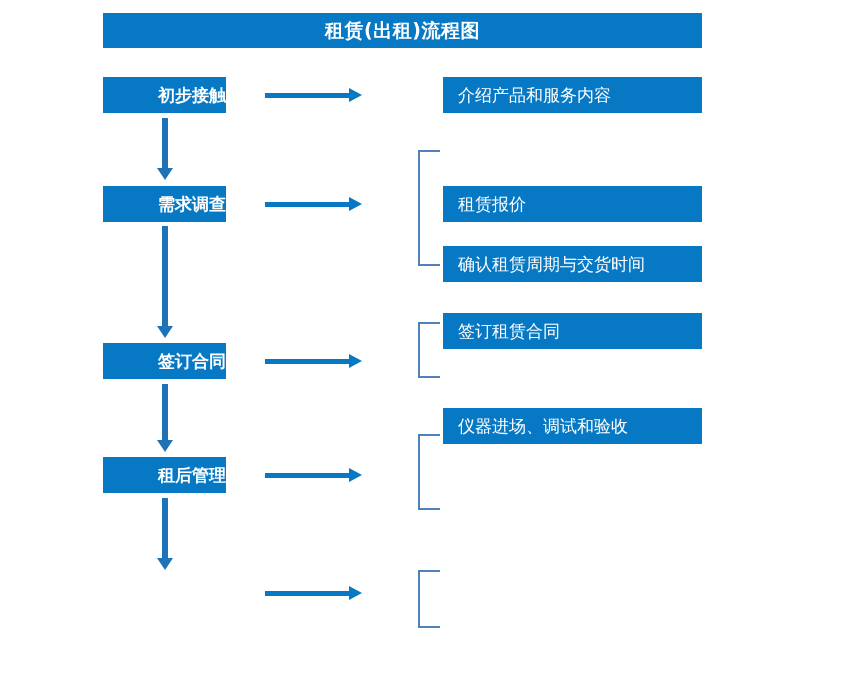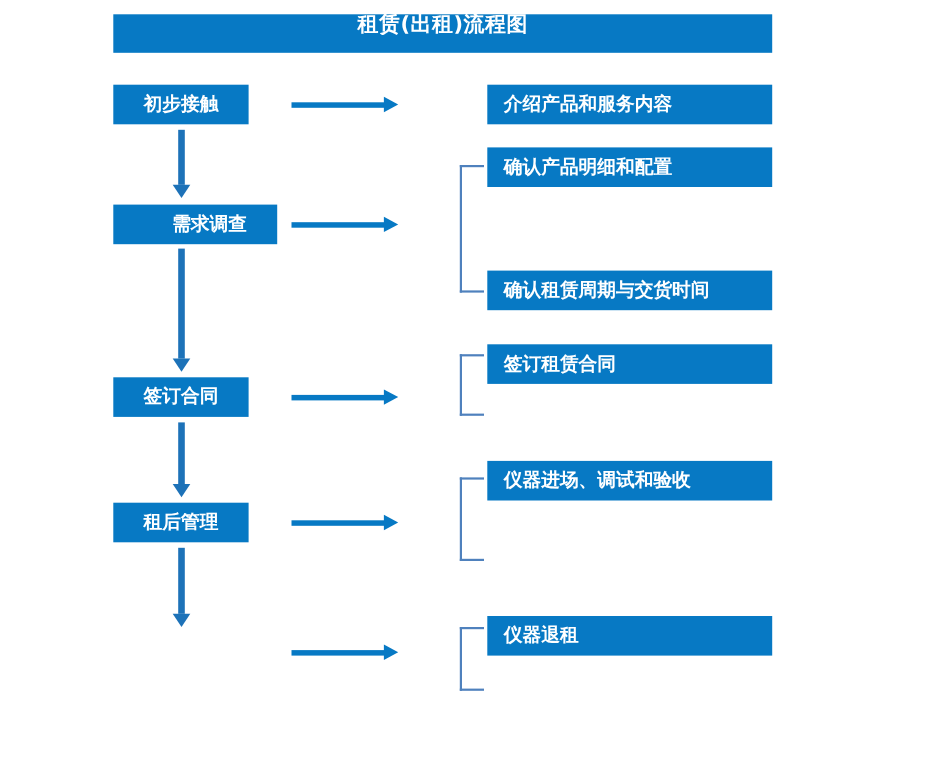--- a/index.html
+++ b/index.html
@@ -22,41 +22,41 @@
 
   
   .title-bar {
     position: absolute;
     left: 103px;
     top: 13px;
     width: 599px;
     height: 35px;
     background: #0779C4;
     display: flex;
-    align-items: flex-start;
+    align-items: center;
     justify-content: center;
   }
   .title-bar .title-text {
     color: #ffffff;
     font-size: 19px;
     font-weight: bold;
     letter-spacing: 0.5px;
     line-height: 1;
   }
 
   
   .stage-box {
     position: absolute;
     left: 103px;
     width: 123px;
     height: 36px;
     background: #0779C4;
     display: flex;
     align-items: center;
-    justify-content: center;
+    justify-content: flex-end;
   }
   .stage-box .stage-label {
     color: #ffffff;
     font-size: 17px;
     font-weight: bold;
     line-height: 1;
   }
 
   
   .detail-box {
@@ -64,21 +64,21 @@
     left: 443px;
     width: 259px;
     height: 36px;
     background: #0779C4;
     display: flex;
     align-items: center;
   }
   .detail-box .detail-label {
     color: #ffffff;
     font-size: 17px;
-    font-weight: bold;
+    font-weight: normal;
     padding-left: 15px;
     line-height: 1;
     white-space: nowrap;
   }
 
   
   .h-arrow {
     position: absolute;
     left: 265px;
     width: 97px;
@@ -143,25 +143,25 @@
 <div id="canvas">
 
   <div class="title-bar">
     <span class="title-text">租赁(出租)流程图</span>
   </div>
 
   <div class="stage-box" style="top:77px;">
     <span class="stage-label">初步接触</span>
   </div>
 
-  <div class="stage-box" style="top:186px;padding-left:26px;">
+  <div class="stage-box" style="top:186px;">
     <span class="stage-label">需求调查</span>
   </div>
 
-  <div class="stage-box" style="top:343px;font-family:Liberation Mono, monospace;">
+  <div class="stage-box" style="top:343px;">
     <span class="stage-label">签订合同</span>
   </div>
 
   <div class="stage-box" style="top:457px;">
     <span class="stage-label">租后管理</span>
   </div>
 
 
   <div class="v-arrow" style="left:157px; top:118px; height:62px;">
     <div class="shaft" style="height:50px;"></div>
@@ -210,32 +210,29 @@
 
   <div class="bracket" style="top:150px; height:116px;"></div>
   <div class="bracket" style="top:322px; height:56px;"></div>
   <div class="bracket" style="top:434px; height:76px;"></div>
   <div class="bracket" style="top:570px; height:58px;"></div>
 
   <div class="detail-box" style="top:77px;">
     <span class="detail-label">介绍产品和服务内容</span>
   </div>
 
-  <div class="detail-box" style="top:134px;">
-    <span class="detail-label">确认产品明细和配置</span>
+  <div class="detail-box" style="top:186px;">
+    <span class="detail-label">租赁报价</span>
   </div>
   <div class="detail-box" style="top:246px;text-align:center;">
     <span class="detail-label">确认租赁周期与交货时间</span>
   </div>
 
   <div class="detail-box" style="top:313px;align-items:center;">
     <span class="detail-label">签订租赁合同</span>
   </div>
 
-  <div class="detail-box" style="top:419px;">
+  <div class="detail-box" style="top:408px;">
     <span class="detail-label">仪器进场、调试和验收</span>
   </div>
 
-  <div class="detail-box" style="top:560px;">
-    <span class="detail-label">仪器退租</span>
-  </div>
 
 </div>
 
 </body></html>

